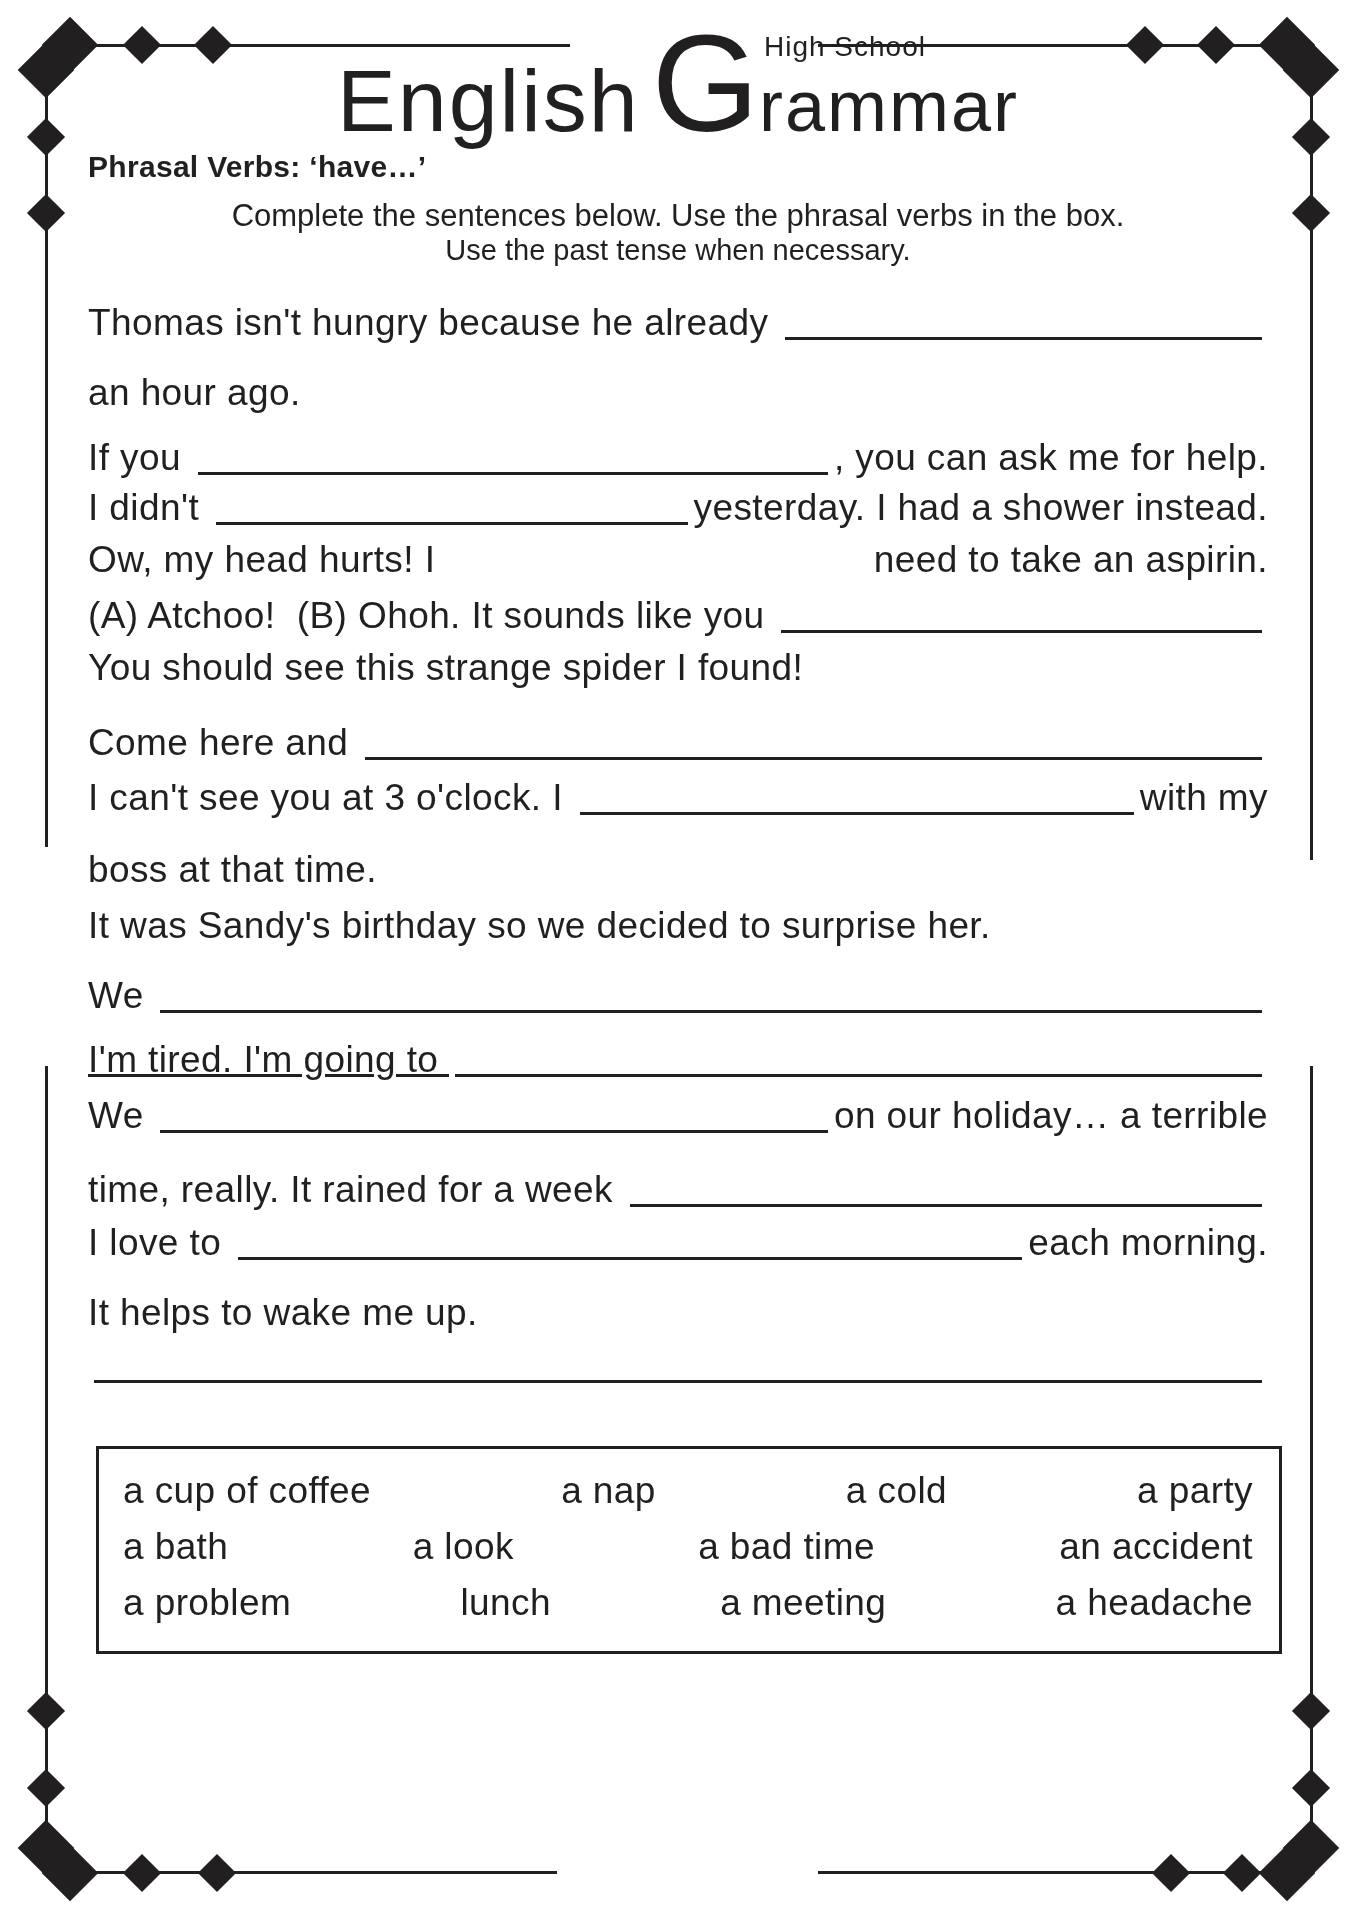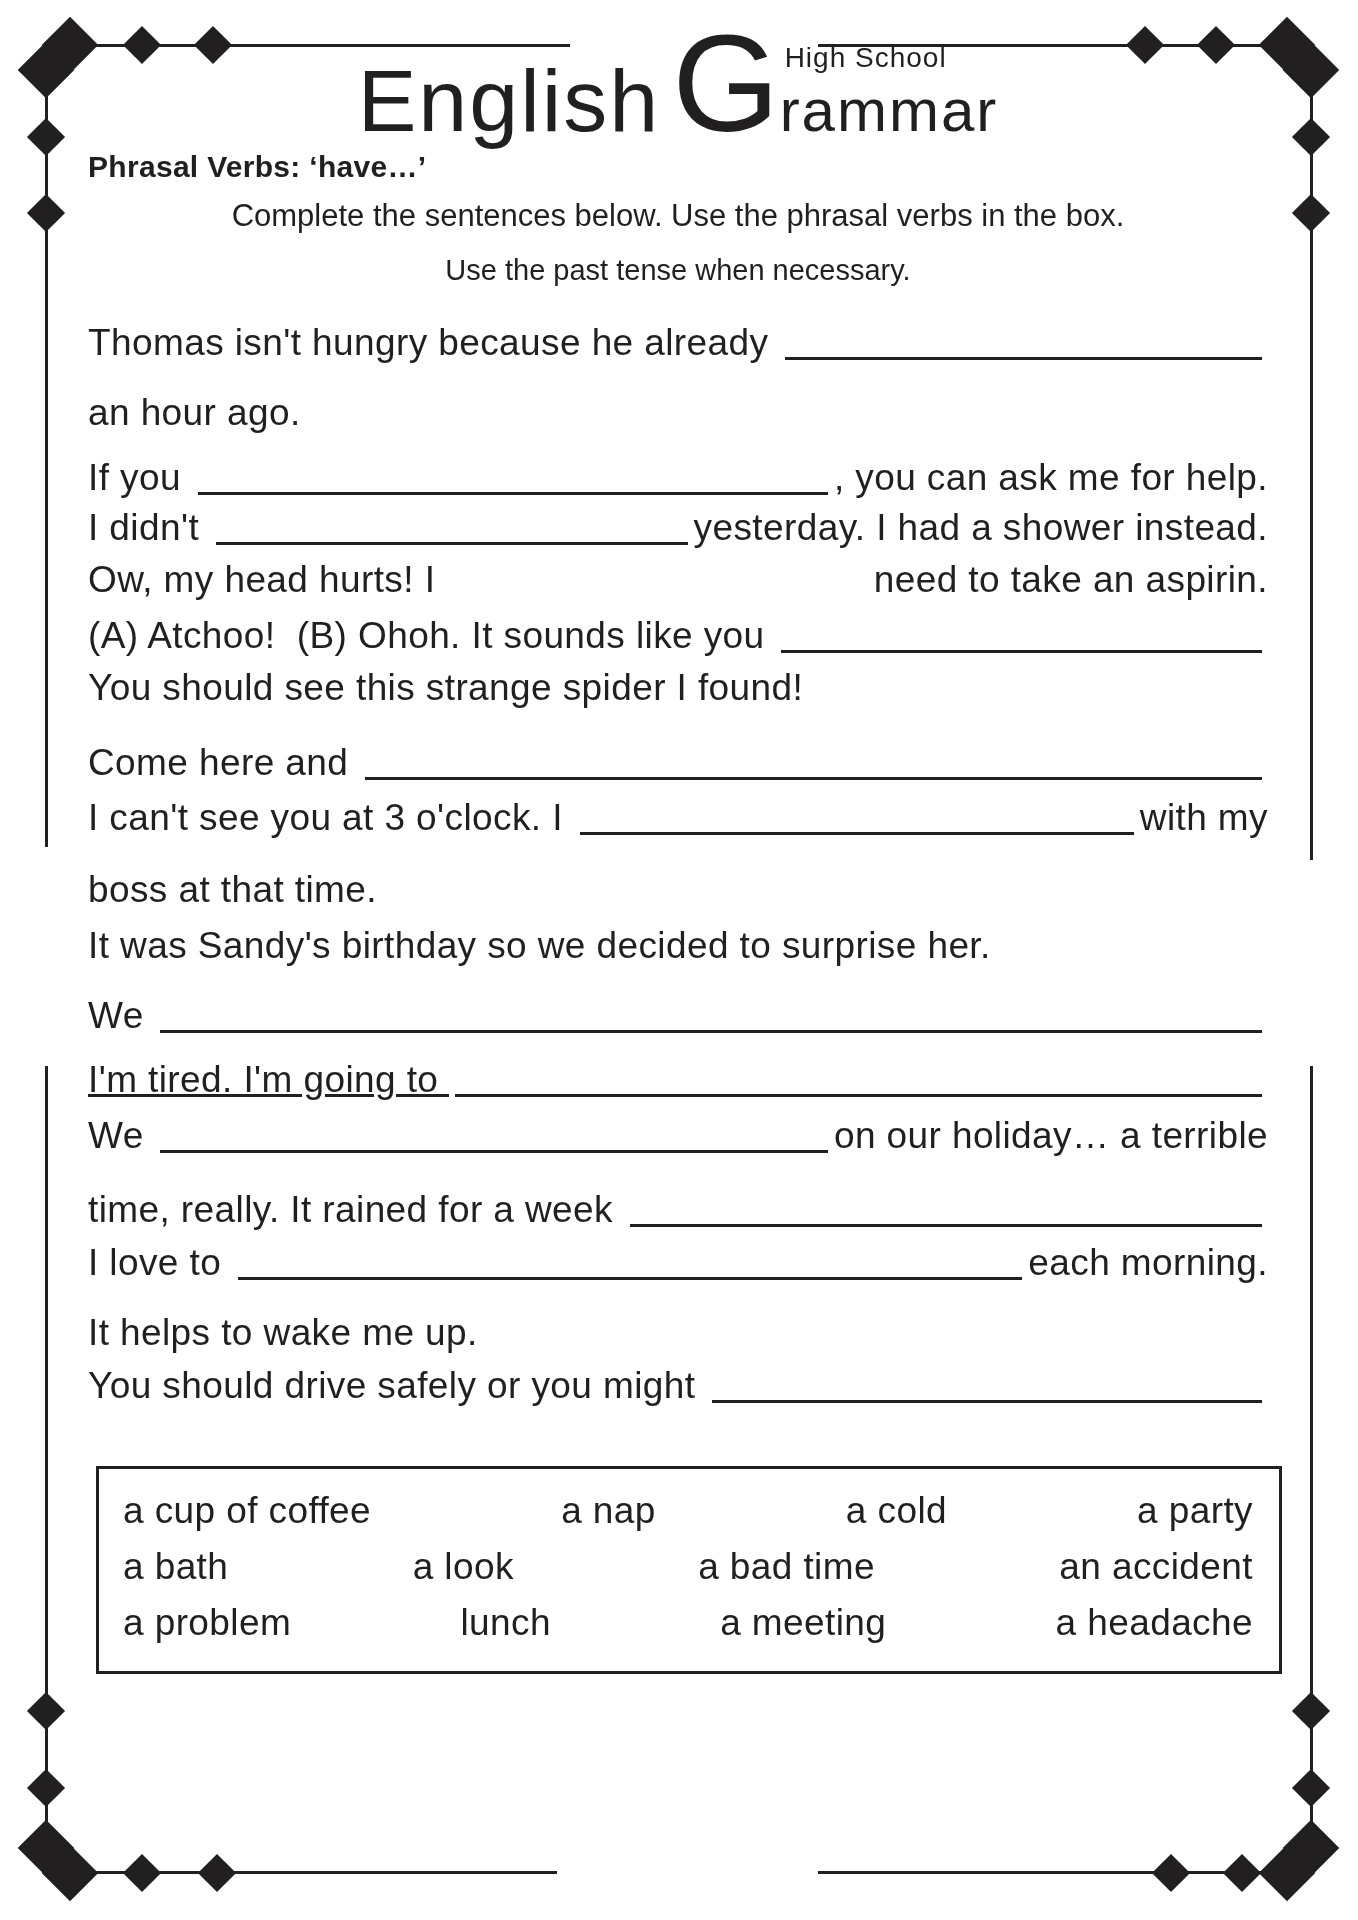--- a/index.html
+++ b/index.html
@@ -21,26 +21,26 @@
   .head-blank { border-bottom:3px solid var(--ink); height:12px; }
   .name-blank { flex:2.45; margin-left:28px; margin-right:24px; }
   .date-blank { flex:1; margin-left:14px; }
 
   
   .title-row { margin-top:4px; height:138px; display:flex; justify-content:center; align-items:baseline; }
   .t-english { font-size:88px; letter-spacing:2px; }
   .t-g { font-size:138px; margin-left:12px; }
   .t-stack { position:relative; display:inline-block; }
   .t-hs { position:absolute; left:5px; top:-34px; font-size:28px; letter-spacing:1px; white-space:pre; }
-  .t-rammar { font-size:60px; letter-spacing:2px; }
+  .t-rammar { font-size:72px; letter-spacing:2px; }
 
   .subtitle { margin-top:8px; font-size:30px; font-weight:bold; letter-spacing:0.3px; }
   .instr { text-align:center; }
   .instr1 { margin-top:14px; font-size:31px; }
-  .instr2 { margin-top:20px; font-size:29px; }
+  .instr2 { font-size:29px; }
 
   
   #sentences { margin-top:32px; }
   .sentence { display:flex; align-items:flex-end; height:46px; font-size:37px; letter-spacing:0.4px; }
   .seg-text { white-space:pre; line-height:44px; }
   .blank { flex:1 1 auto; border-bottom:3px solid var(--ink); height:12px; margin:0 6px 5px 6px; }
   .spacer { flex:1 1 auto; }
 
   
   .word-box { margin-top:58px; margin-left:8px; margin-right:-14px; border:3px solid var(--ink); padding:14px 26px 20px 24px; }
@@ -166,21 +166,20 @@
         </div>
         <div class="sentence" style="margin-top: 7px;">
           <span class="seg-text">I love to </span>
           <span class="blank"></span>
           <span class="seg-text">each morning.</span>
         </div>
         <div class="sentence" style="margin-top: 24px;">
           <span class="seg-text">It helps to wake me up.</span>
         </div>
         <div class="sentence" style="margin-top: 7px;">
-          <span class="seg-text">You should drive safely or you might </span>
           <span class="blank"></span>
         </div>
       </div>
 
     <div class="word-box">
       <div id="wordbank">
           <div class="wb-row">
             <span class="wb-item">a cup of coffee</span>
             <span class="wb-item">a nap</span>
             <span class="wb-item">a cold</span>

